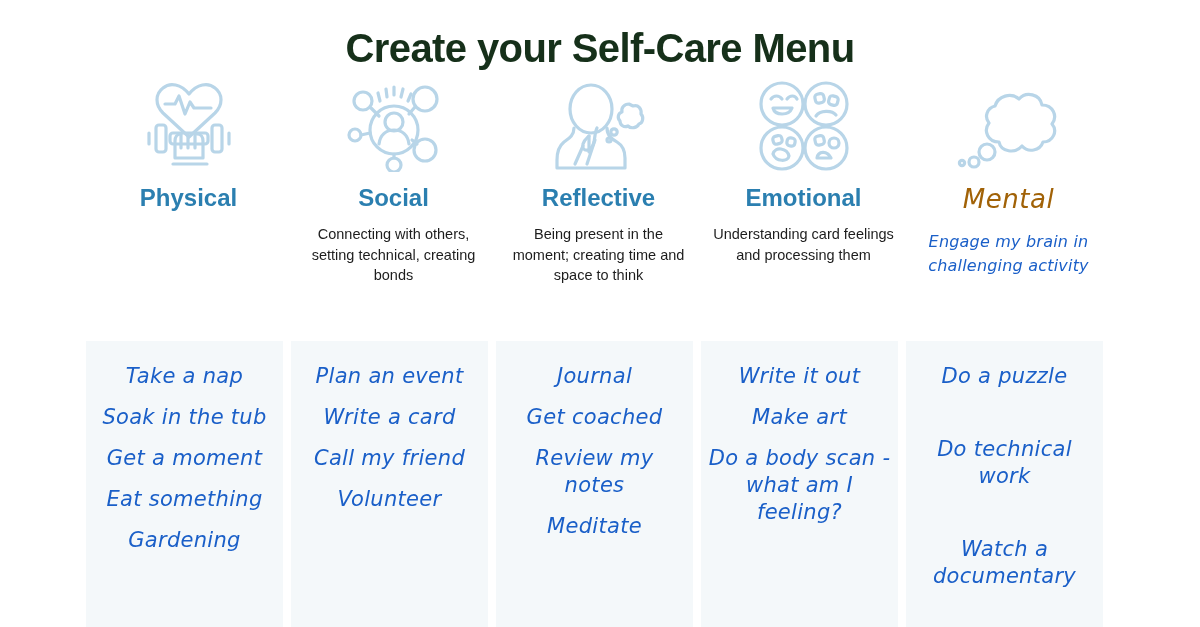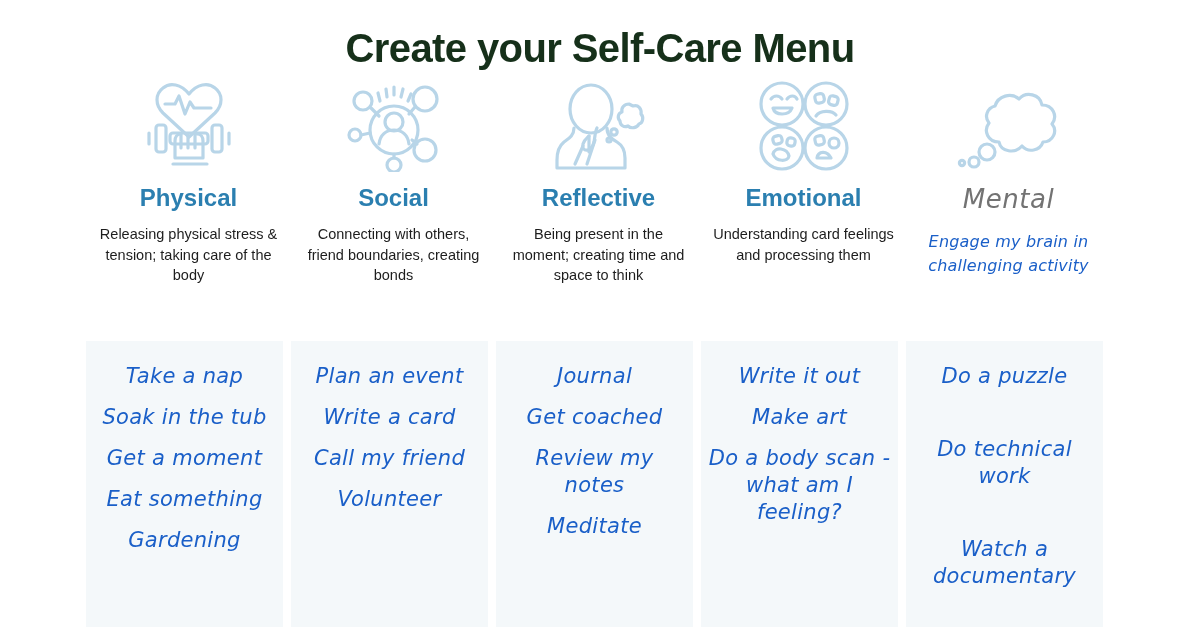--- a/index.html
+++ b/index.html
@@ -67,21 +67,21 @@
   .col-heading {
     color: #2b7fb0;
     font-size: 24px;
     font-weight: 700;
     line-height: 1;
     margin-top: 10px;
     text-align: center;
     font-family: "Liberation Sans", sans-serif;
   }
   .col-heading.hand {
-    color: #737373;
+    color: #a16207;
     font-weight: 400;
     font-size: 26px;
     font-family: "DejaVu Sans", sans-serif;
     font-style: italic;
     letter-spacing: 0.5px;
   }
 
   .col-desc {
     color: #1d1d1d;
     font-size: 14.5px;
@@ -155,40 +155,39 @@
           <rect x="29" y="53" width="38" height="11" rx="3"></rect>
           <rect x="15" y="45" width="10" height="27" rx="3"></rect>
           <rect x="71" y="45" width="10" height="27" rx="3"></rect>
           <path d="M8 53 L8 64 M88 53 L88 64"></path>
           <path d="M40 54 C36 54 34 57 34 61 L34 78 L62 78 L62 61 C62 57 60 54 56 54"></path>
           <path d="M40 55 L40 68 M47 55 L47 68 M54 55 L54 68"></path>
           <path d="M32 84 L66 84"></path>
         </svg>
       </div>
       <div class="col-heading">Physical</div>
-      <div class="col-desc">Releasing physical stress &amp; tension; taking care of the body</div>
     </div>
 
     <div class="column">
       <div class="icon-wrap">
         <svg width="96" height="92" viewBox="0 0 96 92" fill="none" stroke="#b8d5e8" stroke-width="3.2" stroke-linecap="round" stroke-linejoin="round">
           <circle cx="48" cy="50" r="24"></circle>
           <circle cx="48" cy="42" r="9"></circle>
           <path d="M33 64 C34 55 40 50 48 50 C56 50 62 55 63 64"></path>
           <circle cx="17" cy="21" r="9"></circle>
           <circle cx="79" cy="19" r="12"></circle>
           <circle cx="79" cy="70" r="11"></circle>
           <circle cx="9" cy="55" r="6"></circle>
           <circle cx="48" cy="85" r="7"></circle>
           <path d="M25 28 L33 36 M69 27 L63 34 M71 64 L66 60 M15 55 L24 53 M48 74 L48 78"></path>
           <path d="M34 21 L32 13 M41 17 L40 9 M48 15 L48 7 M55 17 L57 9 M62 21 L65 14"></path>
         </svg>
       </div>
       <div class="col-heading">Social</div>
-      <div class="col-desc">Connecting with others, friend boundaries, creating bonds</div>
+      <div class="col-desc">Connecting with others, setting technical, creating bonds</div>
     </div>
 
     <div class="column">
       <div class="icon-wrap">
         <svg width="96" height="92" viewBox="0 0 96 92" fill="none" stroke="#b8d5e8" stroke-width="3.2" stroke-linecap="round" stroke-linejoin="round">
           <ellipse cx="40" cy="29" rx="21" ry="24"></ellipse>
           <path d="M23 48 C23 56 17 59 13 62 C8 66 6 72 6 80 L6 88 L74 88 L74 78 C74 70 71 65 66 62 C61 59 56 56 56 48"></path>
           <path d="M46 48 C44 52 44 57 43 62 C42 66 40 69 37 70 C33 71 31 68 32 64 C33 60 36 58 38 56"></path>
           <path d="M38 56 L38 72 M44 60 L36 84 M32 66 L24 84"></path>
           <path d="M78 24 C73 24 70 28 71 32 C67 33 66 38 69 41 C69 45 73 48 77 46 C80 49 86 48 88 44 C92 43 93 37 90 34 C91 29 87 24 82 26 Z"></path>

